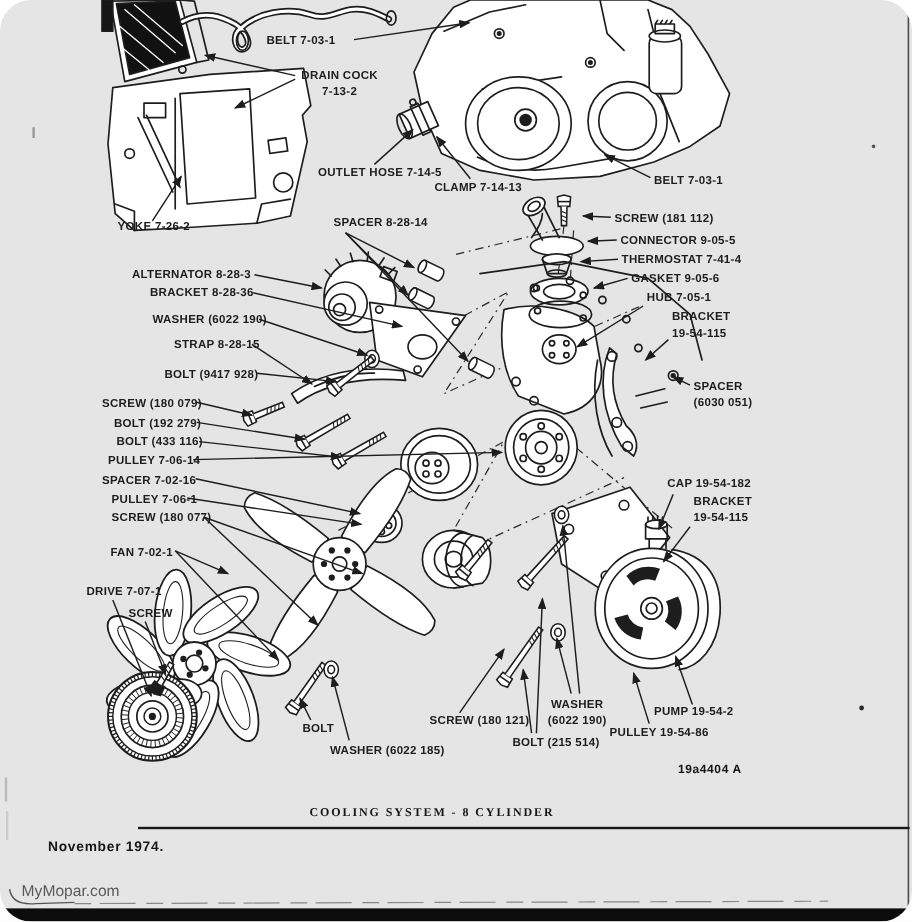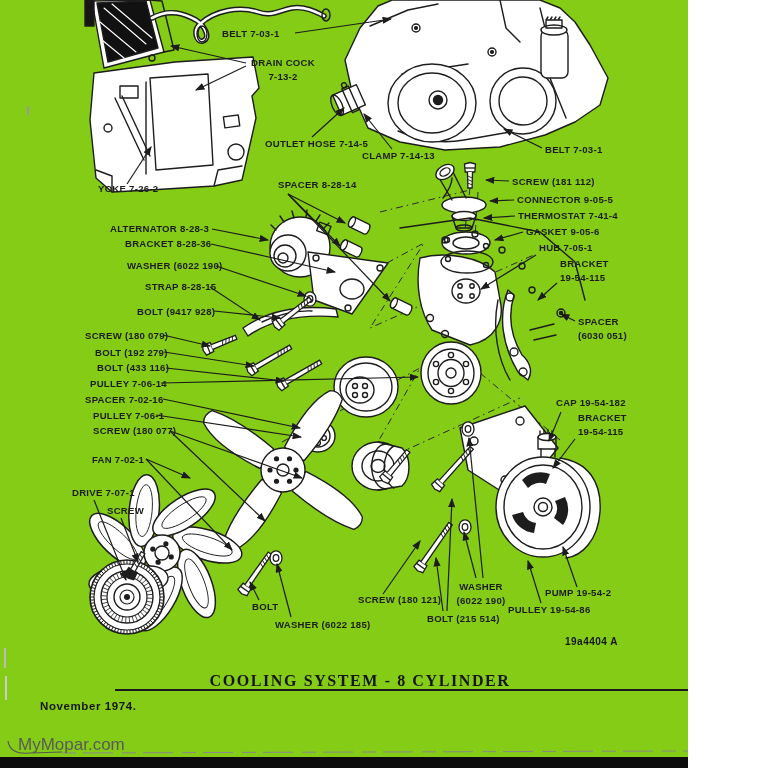--- a/index.html
+++ b/index.html
@@ -1,25 +1,25 @@
 <!DOCTYPE html>
 <html><head>
 <meta charset="utf-8">
 <style>
   html,body{margin:0;padding:0;background:#fff;}
-  #page{position:relative;width:688px;height:768px;background:#84cc16;overflow:hidden;
-        font-family:"Liberation Sans",sans-serif;}
+  #page{position:relative;width:760px;height:768px;background:#e5e5e5;overflow:hidden;
+        font-family:"Liberation Sans",sans-serif;border-radius:26px;}
   svg text.lbl{font-family:"Liberation Sans",sans-serif;font-size:9.6px;letter-spacing:.25px;
         fill:#1d1d1d;font-weight:bold;}
   .ft{position:absolute;color:#161616;}
   #footer-title{top:672px;left:360px;transform:translateX(-50%);
-        font-family:"Liberation Serif",serif;font-weight:bold;font-size:16px;letter-spacing:1.6px;white-space:nowrap;}
+        font-family:"Liberation Serif",serif;font-weight:bold;font-size:10px;letter-spacing:1.6px;white-space:nowrap;}
   #date-note{top:700px;left:40px;font-family:Liberation Sans, sans-serif;font-weight:bold;font-size:11.5px;letter-spacing:.6px;}
   #fig-number{top:636px;left:565px;font-size:10px;font-weight:bold;letter-spacing:.5px;text-align:right;}
-  #watermark{top:735px;left:18px;font-size:17px;color:#5a5a5a;font-weight:normal;}
+  #watermark{top:735px;left:18px;font-size:13px;color:#5a5a5a;font-weight:normal;}
   #bottom-bar{position:absolute;left:0;top:757px;width:760px;height:11px;background:#0c0c0c;}
   #rule-line{position:absolute;left:115px;top:689px;width:643px;height:2px;background:#1a1a1a;}
 </style>
 </head>
 <body>
 
 <div id="page">
 
 <svg id="art" width="760" height="768" viewBox="0 0 760 768">
   <defs>

